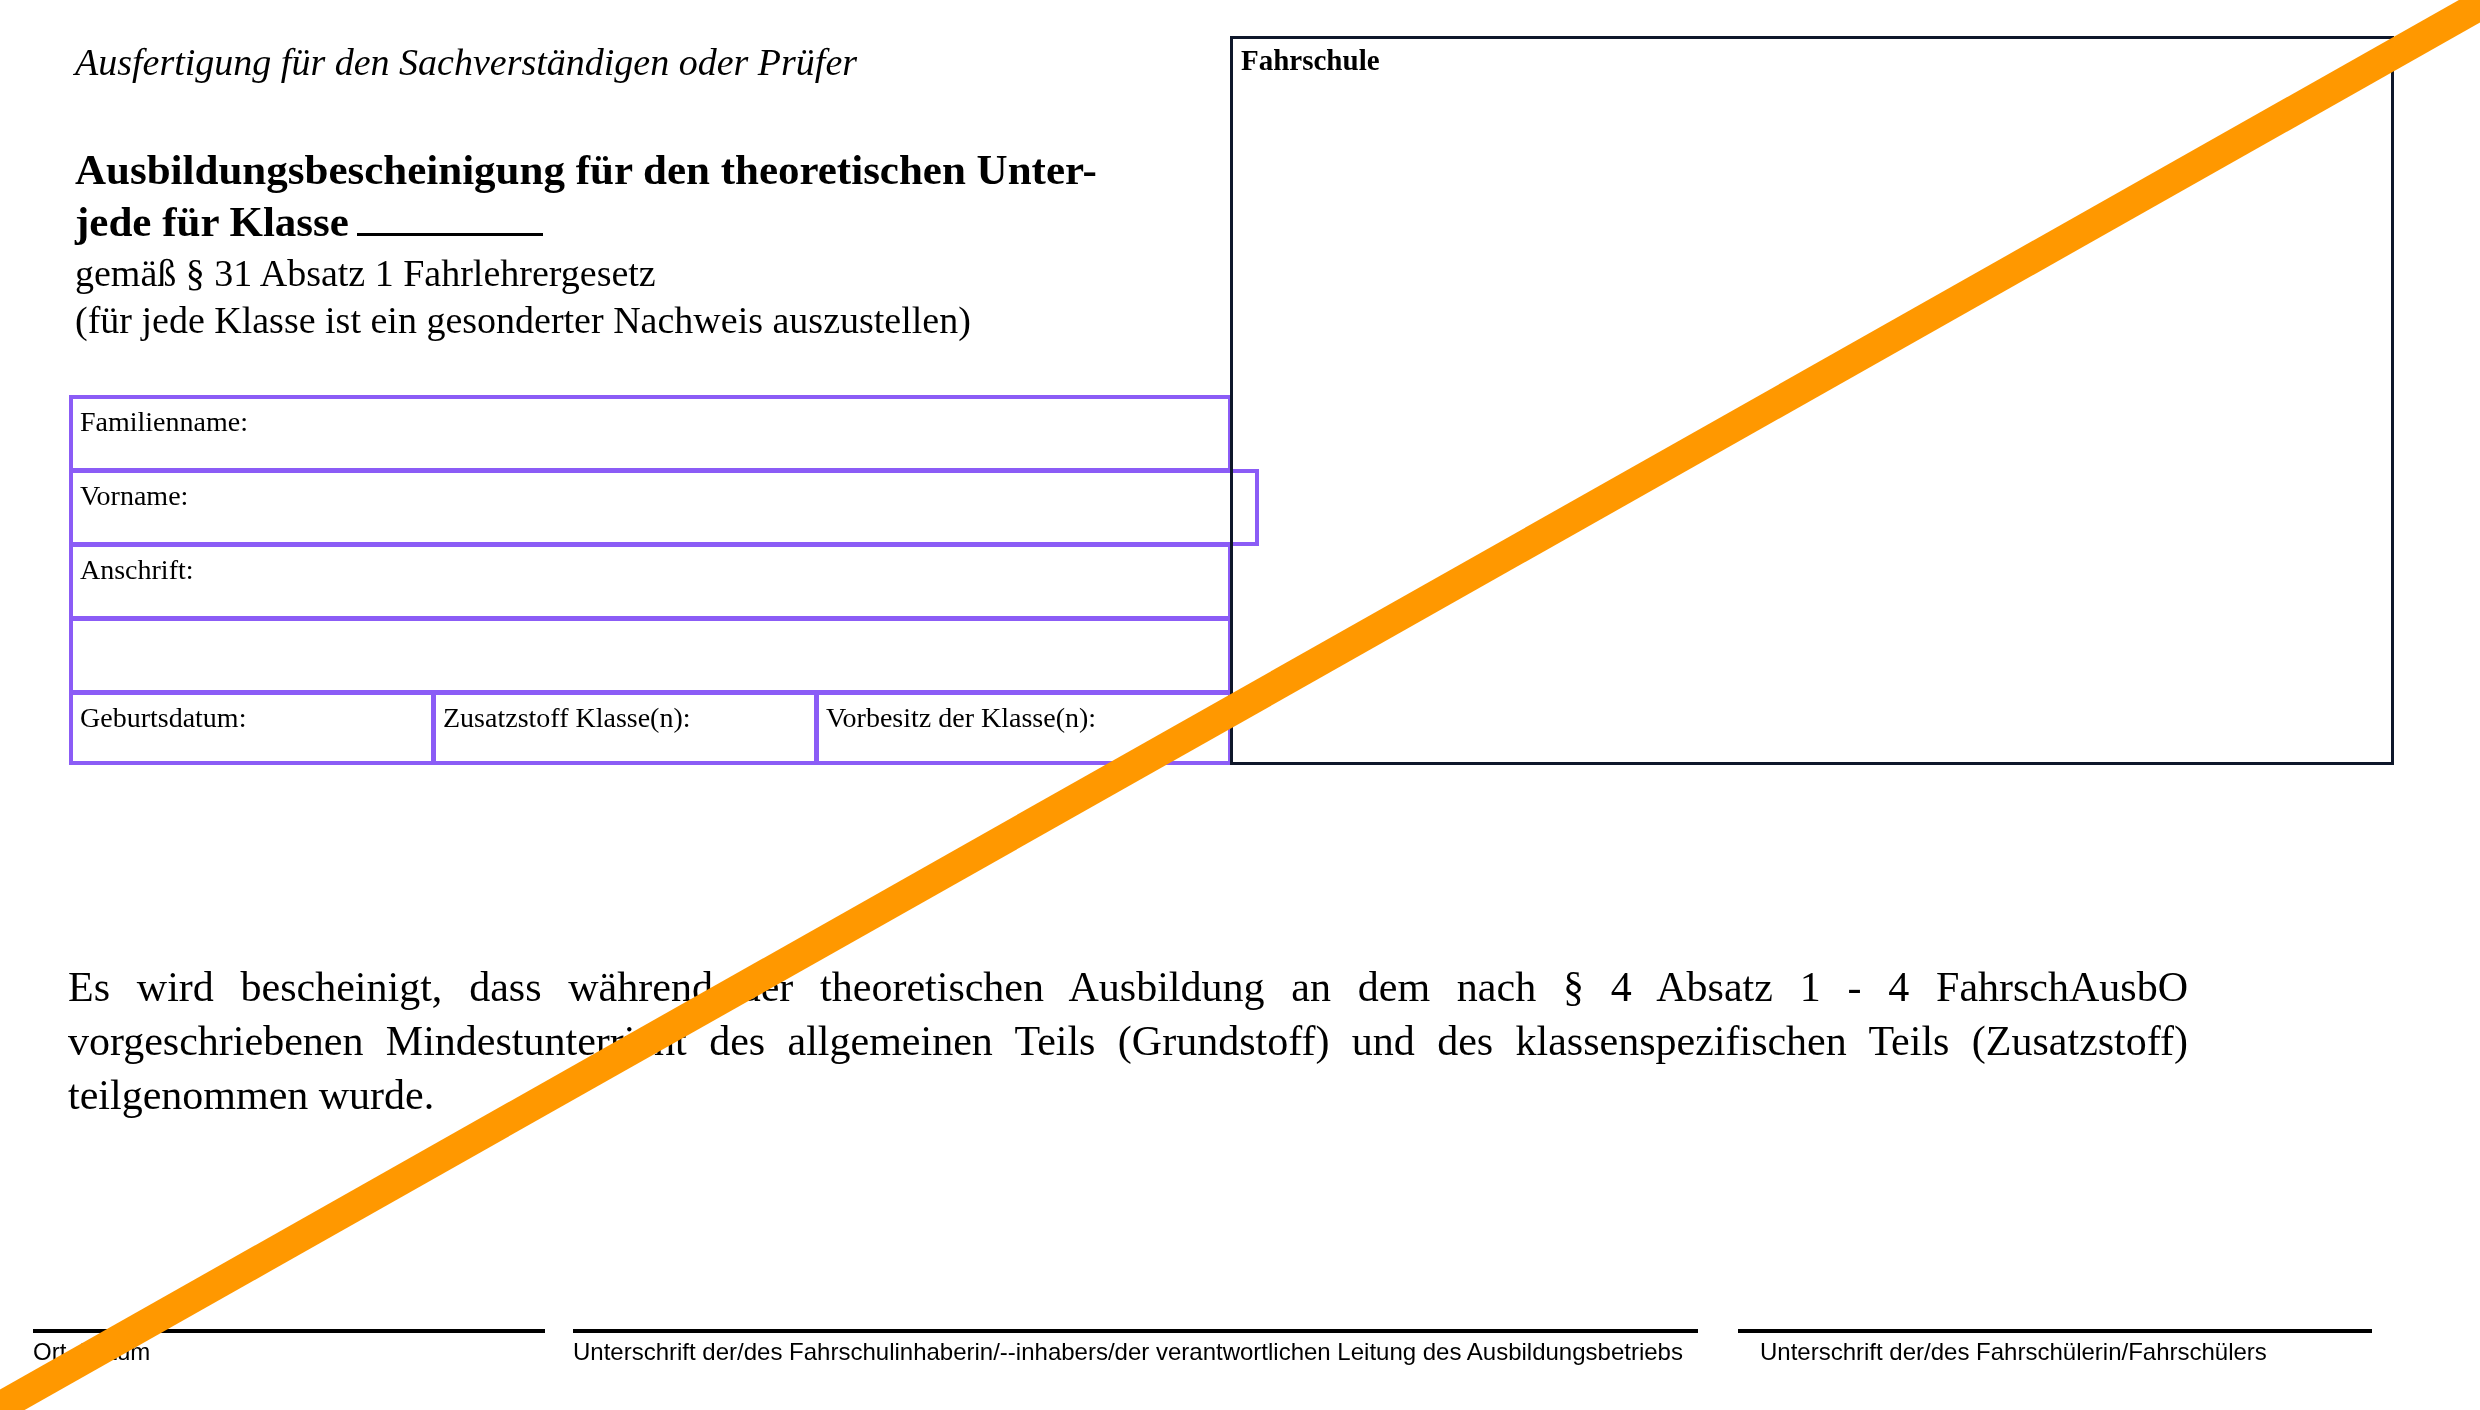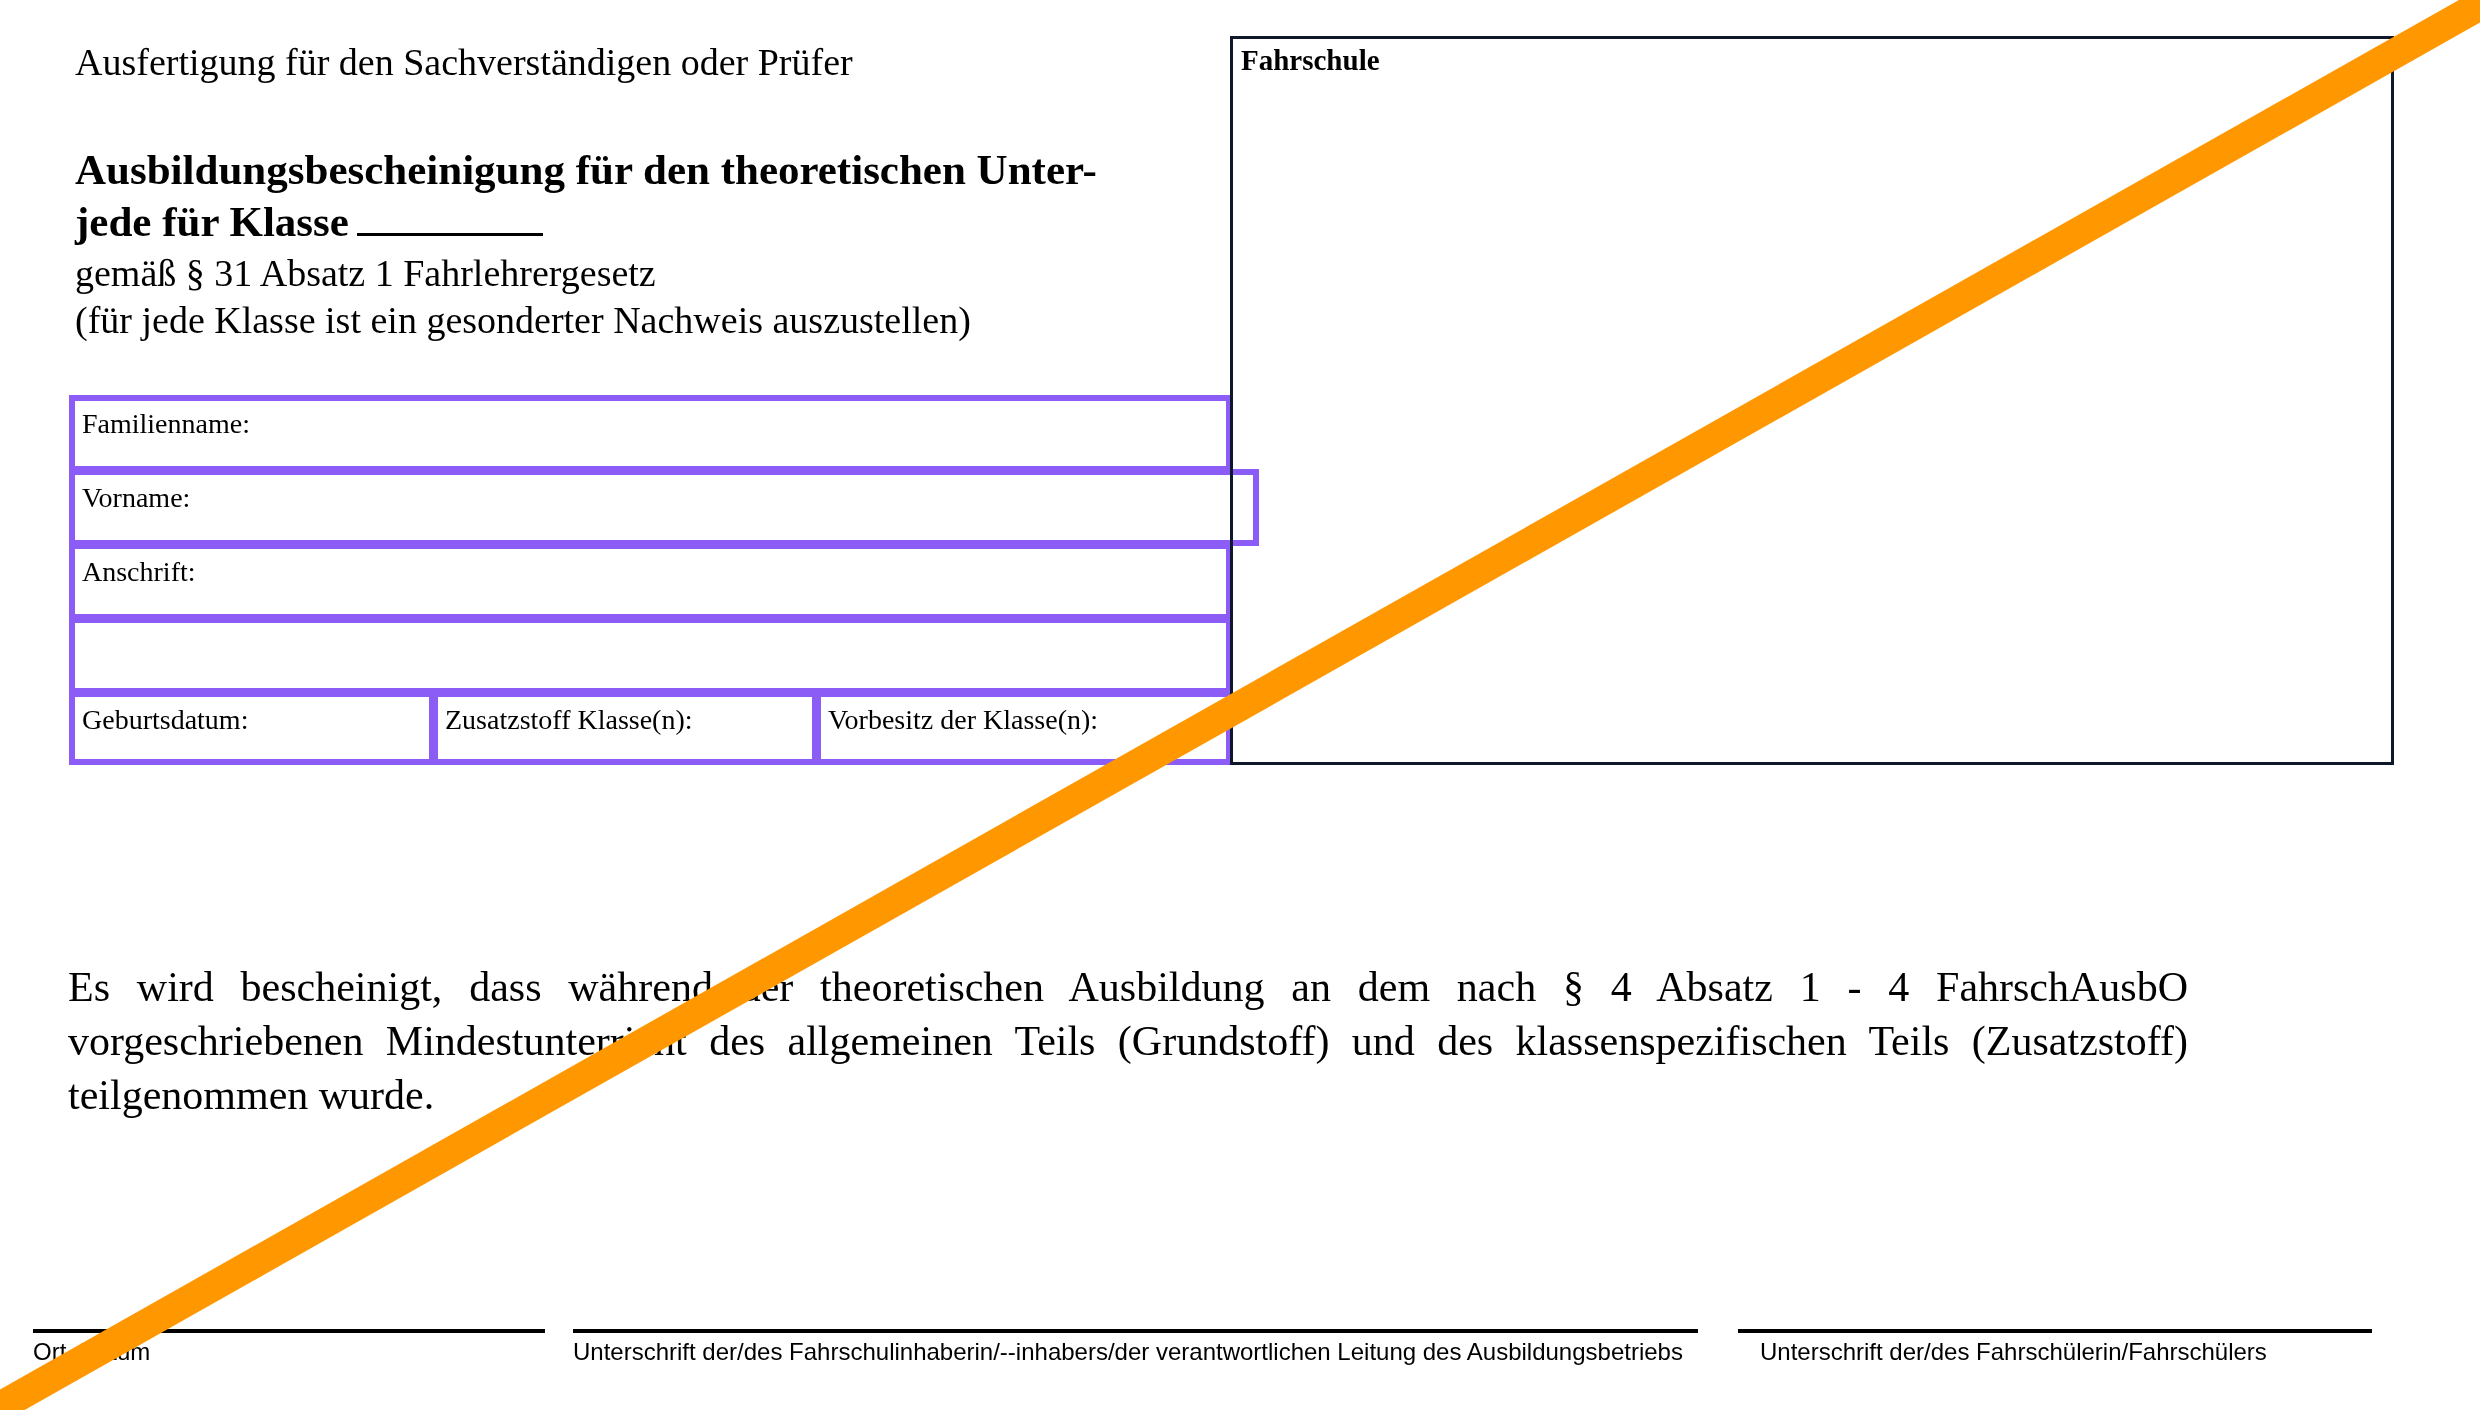--- a/index.html
+++ b/index.html
@@ -1,27 +1,27 @@
 <!DOCTYPE html>
 <html><head>
 <meta charset="utf-8">
 <style>
   html, body { margin:0; padding:0; background:#ffffff; }
   body { width:2480px; height:1410px; position:relative; overflow:hidden; color:#000; }
   .serif { font-family: "Liberation Serif", "DejaVu Serif", serif; }
   .sans { font-family: "Liberation Sans", "DejaVu Sans", sans-serif; }
   .abs { position:absolute; }
 
-  #copy-note { left:75px; top:40px; font-size:38px; line-height:44px; white-space:nowrap; }
+  #copy-note { left:75px; top:40px; font-size:38px; line-height:44px; white-space:nowrap;font-style:italic; }
   #title { left:75px; top:144px; width:1130px; font-size:43px; line-height:52px; font-weight:bold; }
   #title .blank { display:inline-block; width:186px; border-bottom:3px solid #000; height:36px; vertical-align:baseline; margin-left:8px; }
   #subtitle1 { left:75px; top:250px; font-size:38px; line-height:46px; white-space:nowrap; }
   #subtitle2 { left:75px; top:297px; font-size:38px; line-height:46px; white-space:nowrap; }
 
-  .cell { position:absolute; box-sizing:border-box; border:6px solid #8b5cf6; }
+  .cell { position:absolute; box-sizing:border-box; border:4px solid #8b5cf6; }
   .cell-label { position:absolute; left:7px; top:7px; font-size:28px; line-height:32px; white-space:nowrap; }
 
   #school-box { left:1230px; top:36px; width:1164px; height:729px; border:3px solid #0f172a; box-sizing:border-box; }
   #school-label { left:8px; top:4px; font-size:29px; line-height:34px; font-weight:bold; }
 
   #cert-text { left:68px; top:960px; width:2120px; font-size:42px; line-height:54px; text-align:justify; text-align-last:left; }
 
   .sig-line { position:absolute; top:1329px; height:4px; background:#000; }
   .sig-label { position:absolute; top:1338px; font-size:24px; line-height:28px; white-space:nowrap; }
 

